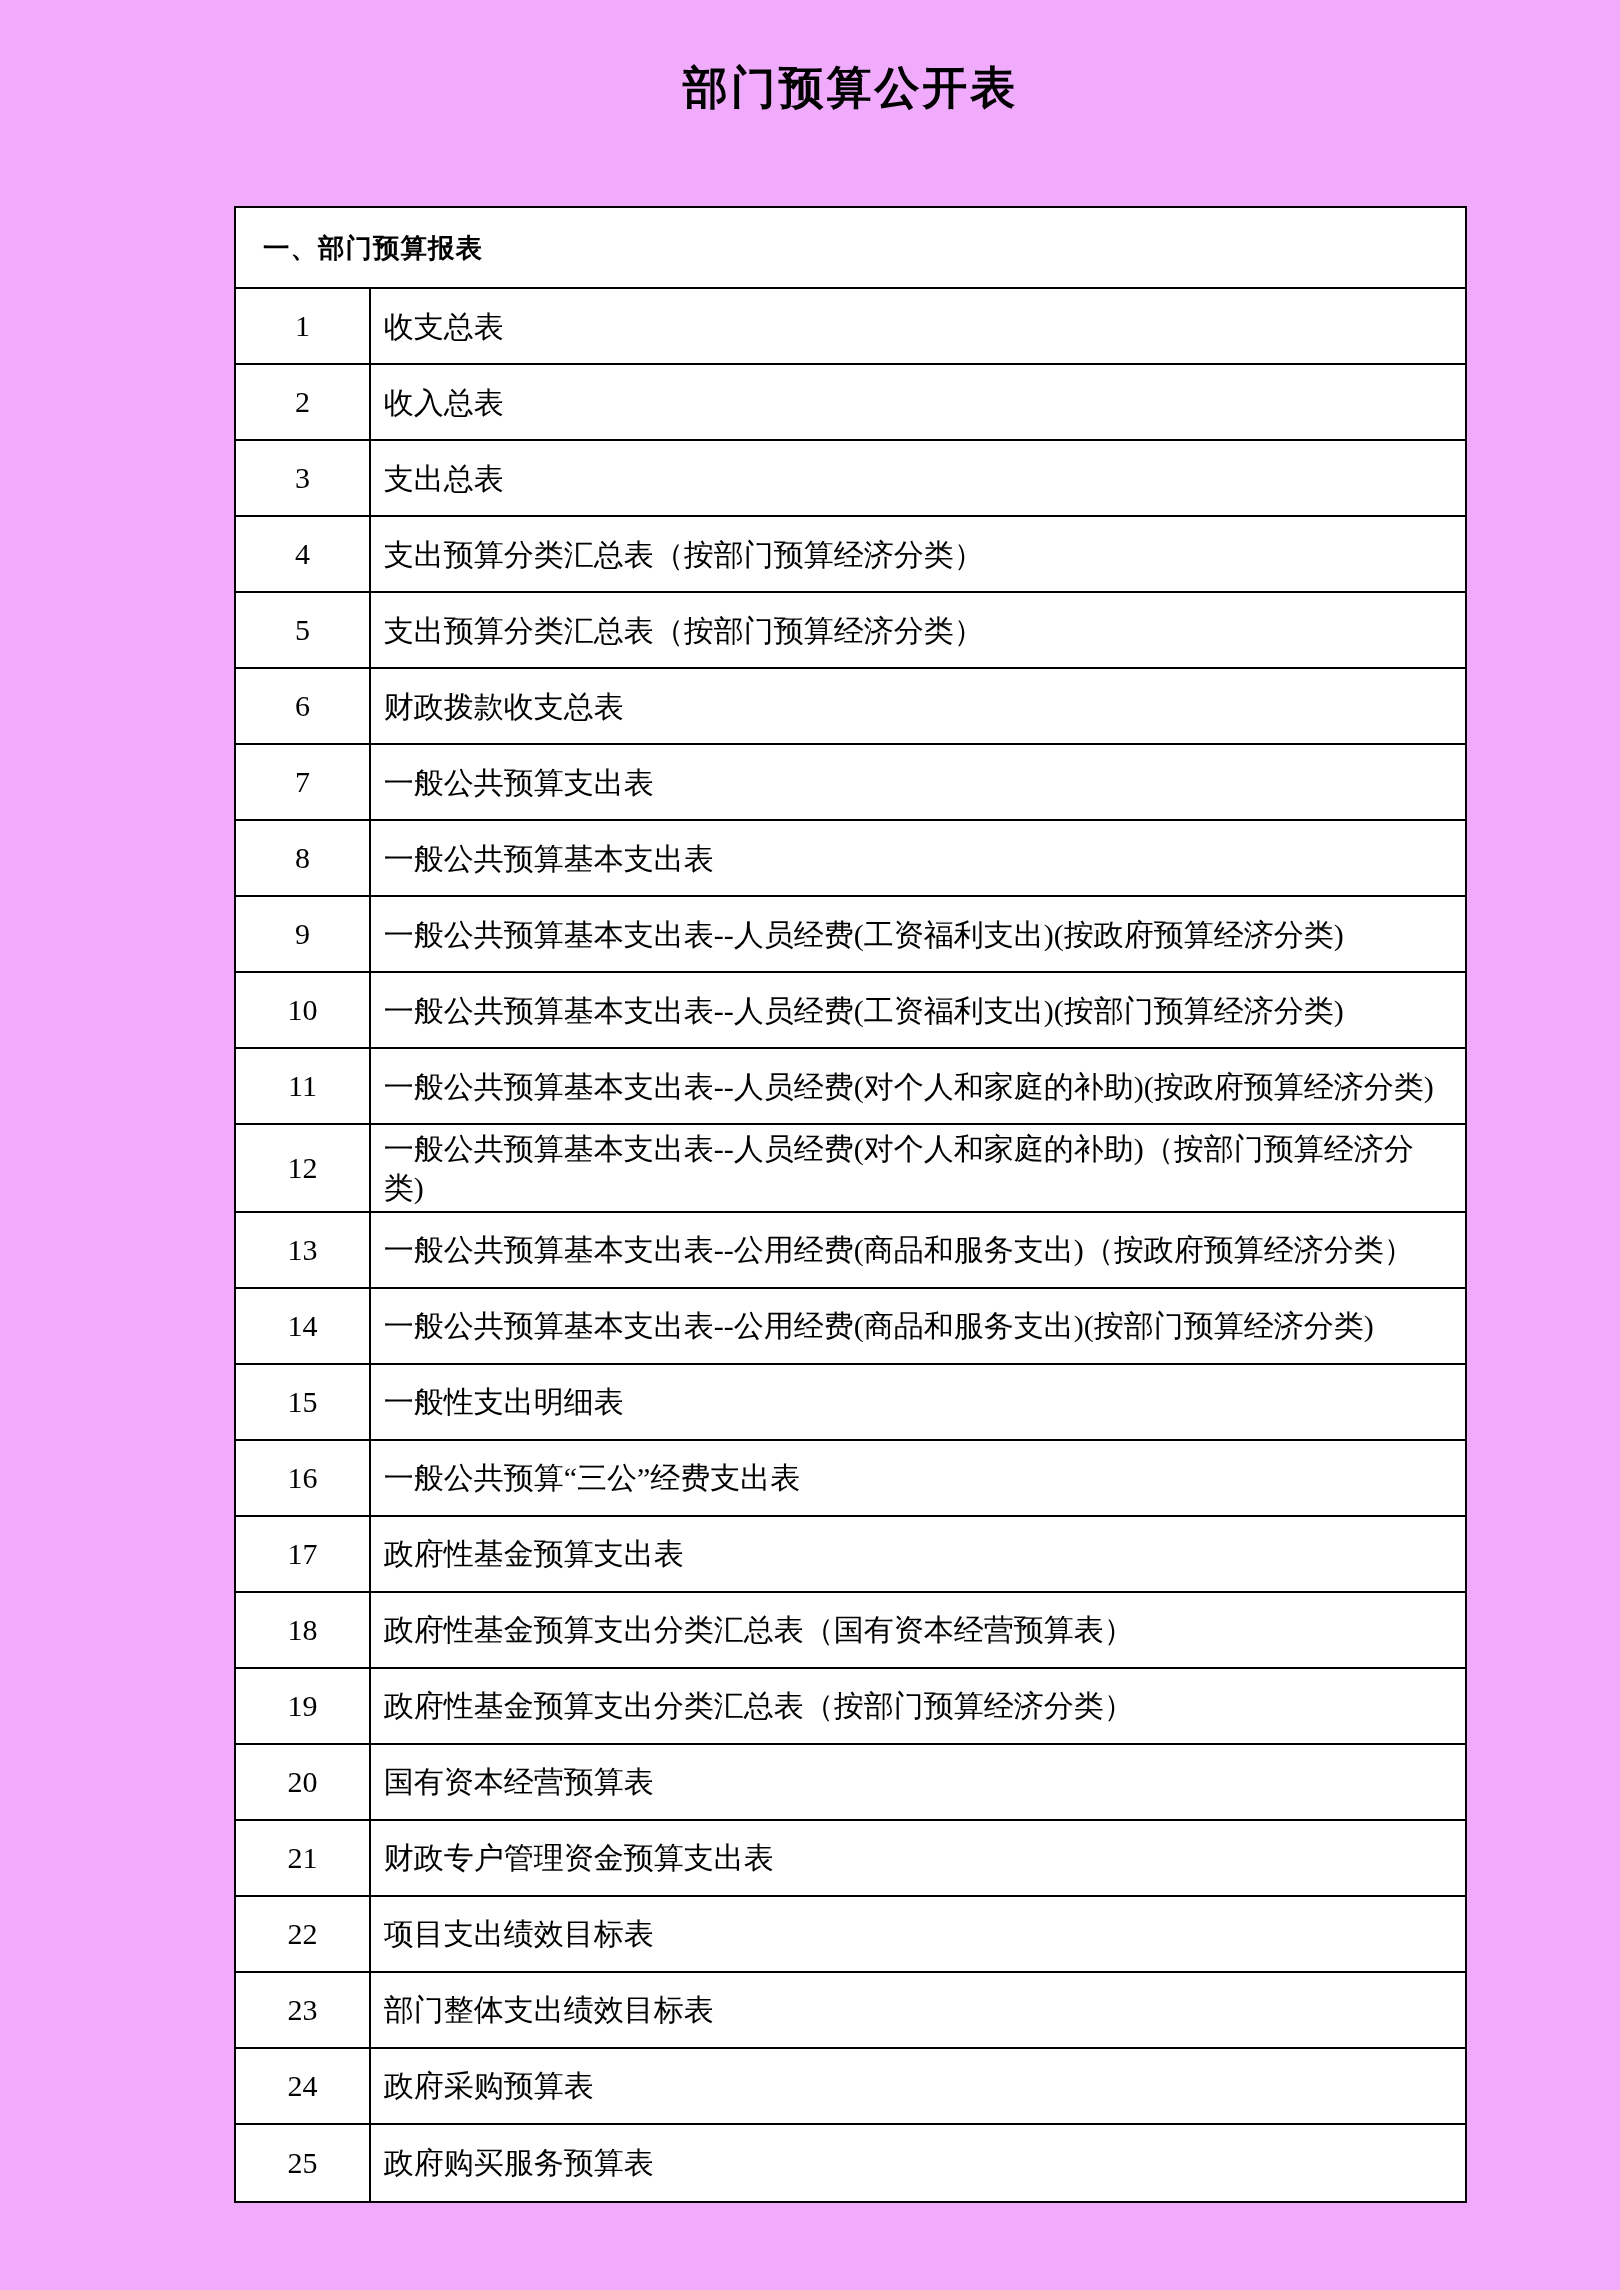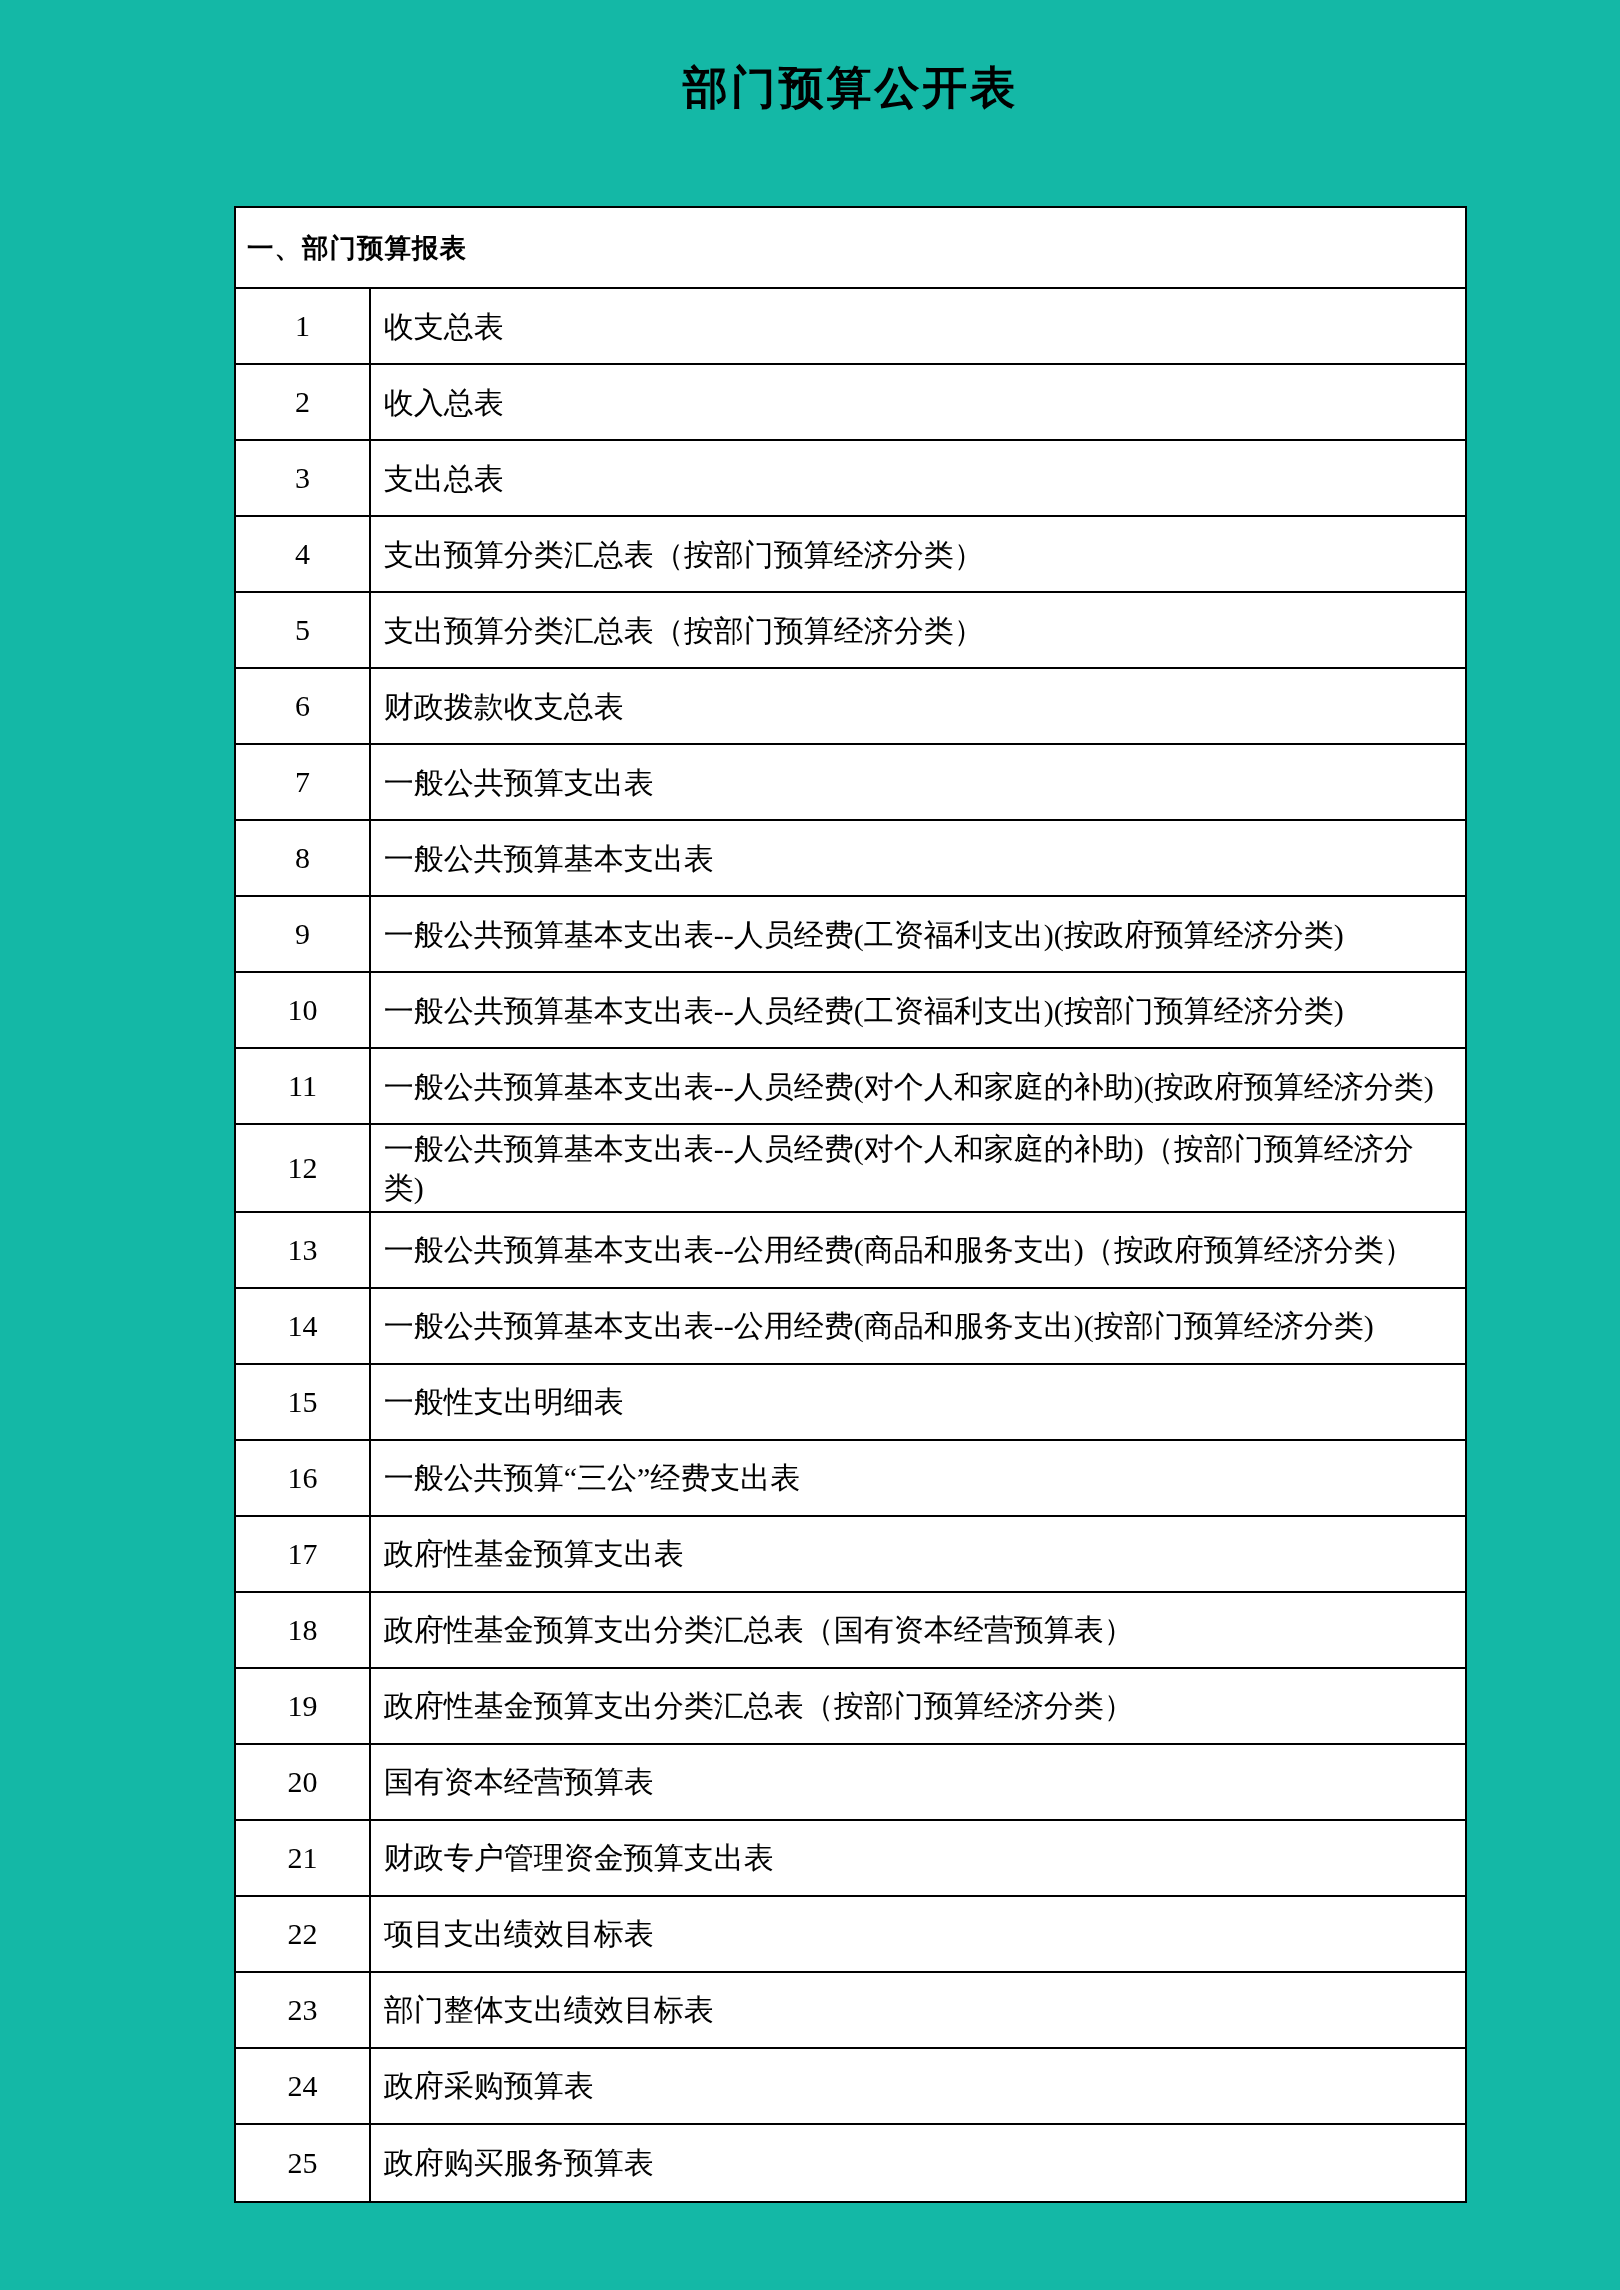--- a/index.html
+++ b/index.html
@@ -5,21 +5,21 @@
   html,body{margin:0;padding:0;}
   body{
     background:#ffffff;
     font-family:"Liberation Serif","DejaVu Serif",serif;
     color:#000;
   }
   .page{
     position:relative;
     width:1620px;
     height:2291px;
-    background:#14b8a6;
+    background:#f0abfc;
     overflow:hidden;
   }
   .page-title{
     position:absolute;
     top:63px;
     left:234px;
     width:1233px;
     margin:0;
     text-align:center;
     font-size:45px;
@@ -35,21 +35,21 @@
     box-sizing:border-box;
     border:2.9px solid #000;
     background:#ffffff;
   }
   .section-header{
     box-sizing:border-box;
     height:81px;
     border-bottom:2.9px solid #000;
     display:flex;
     align-items:center;
-    padding-left:11px;
+    padding-left:27px;
     font-size:26.5px;
     font-weight:bold;
     letter-spacing:1px;
   }
   .row{
     display:flex;
     box-sizing:border-box;
     border-bottom:2.9px solid #000;
     min-height:76px;
   }

